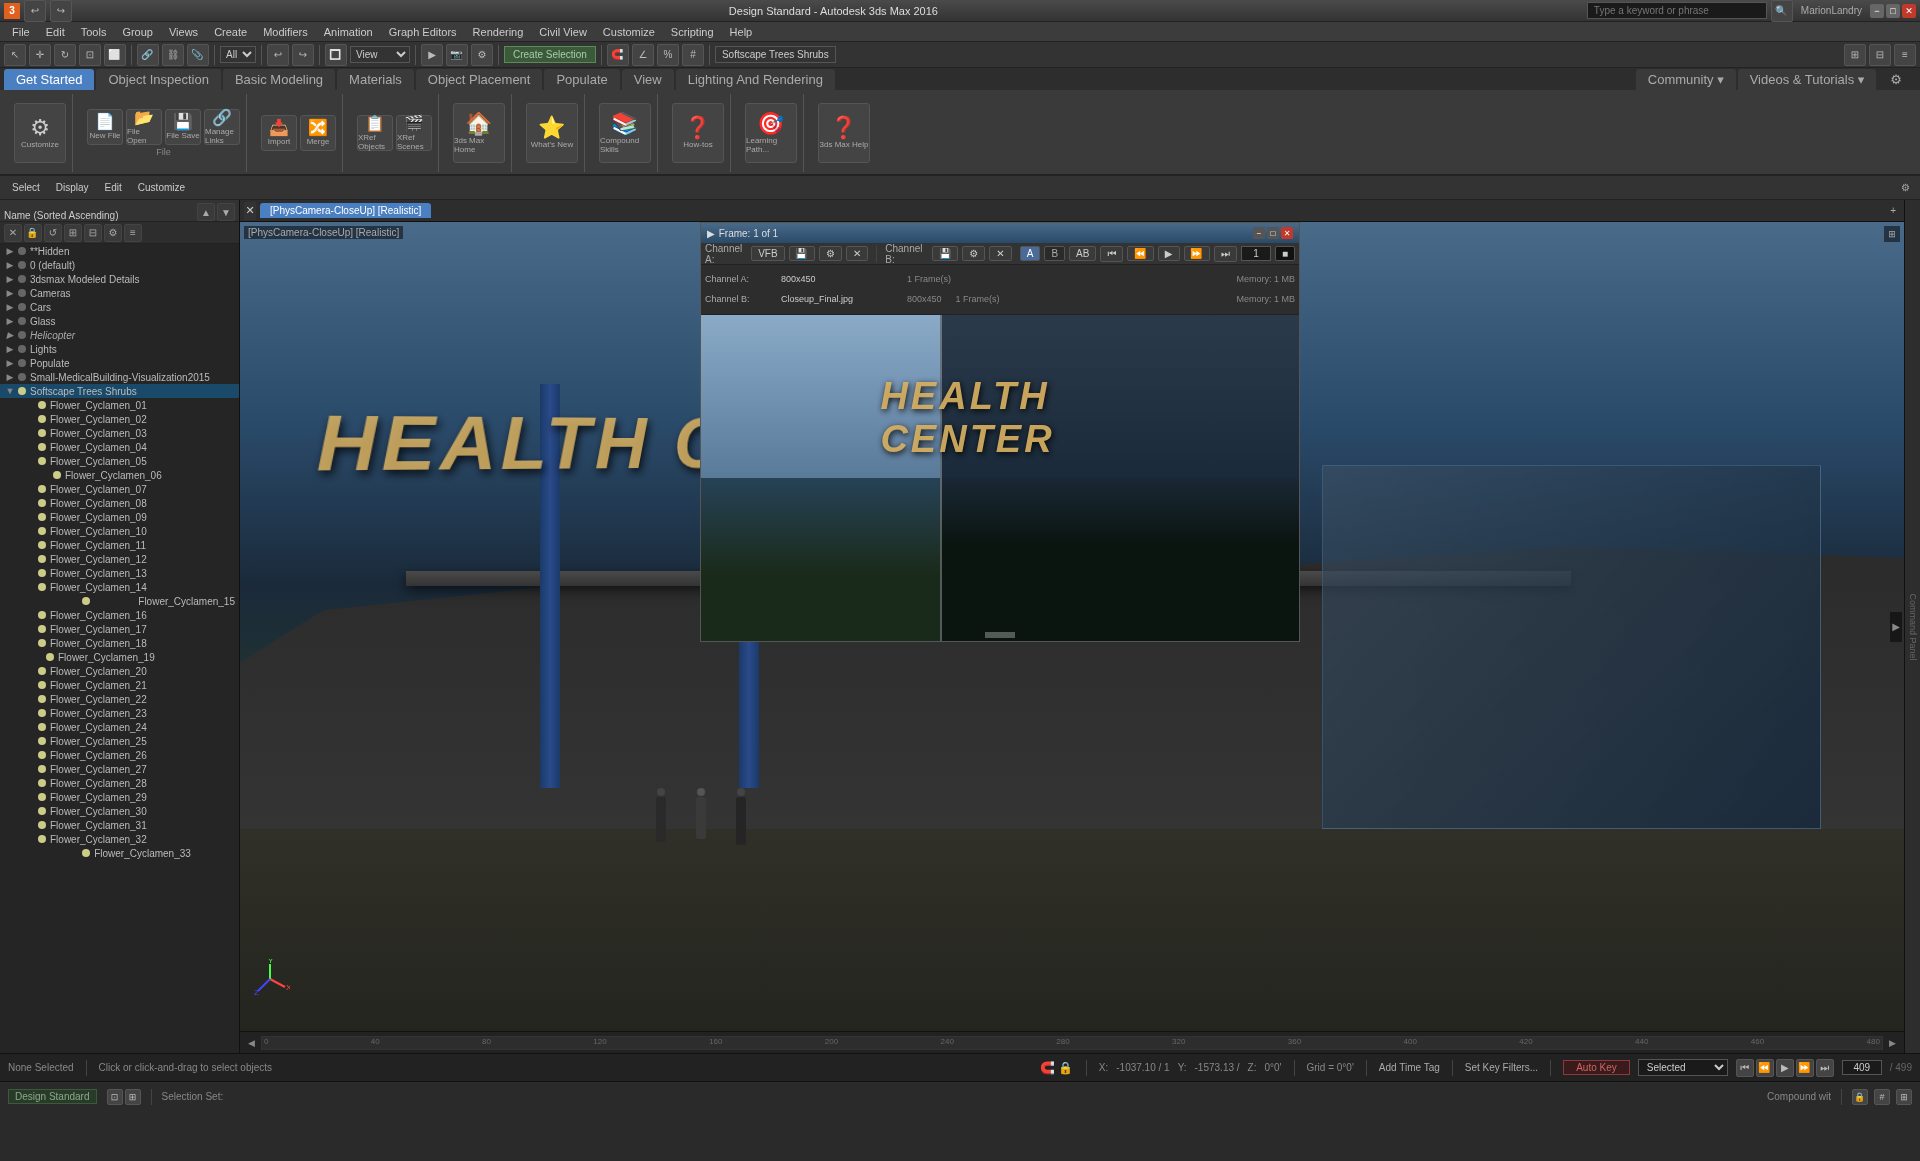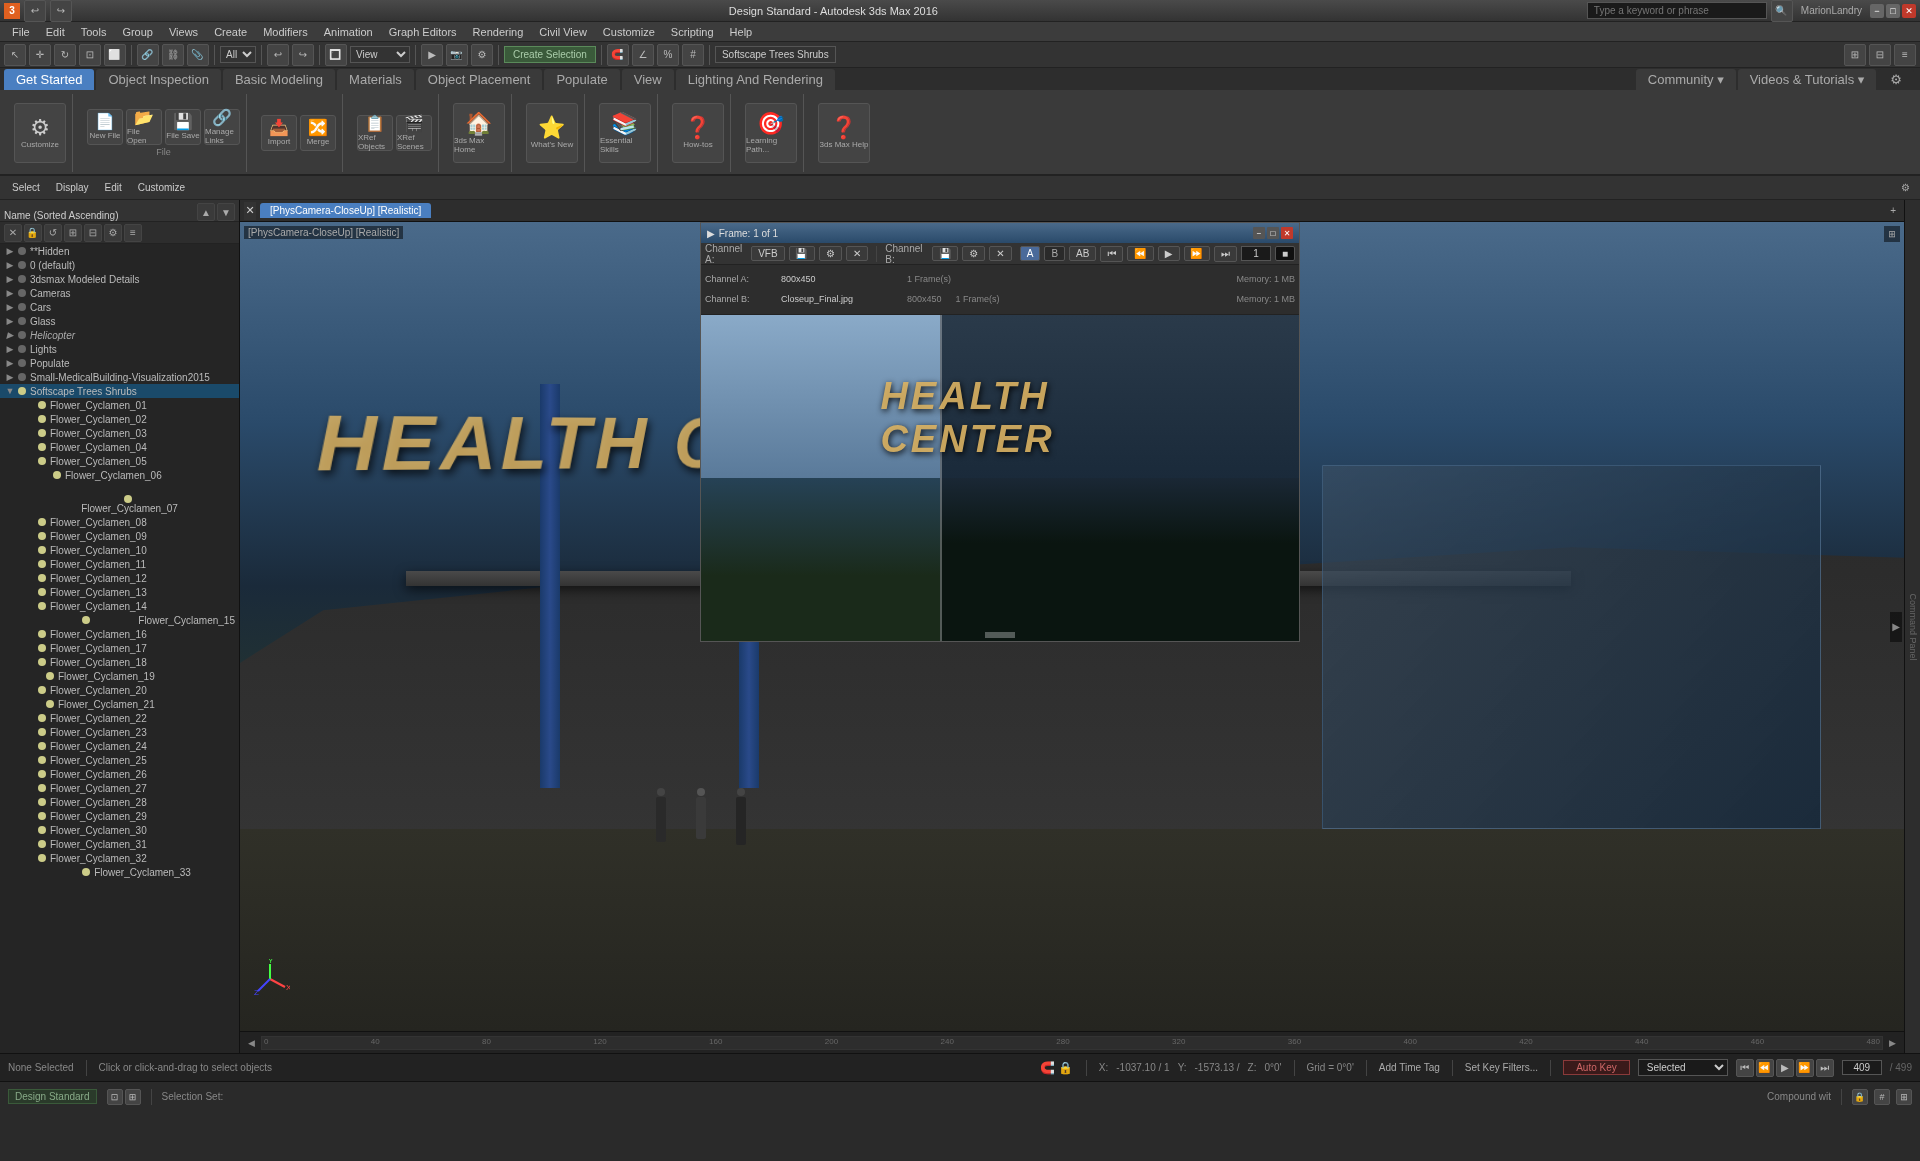--- a/index.html
+++ b/index.html
@@ -698,21 +698,21 @@
           <span class="r-btn-icon">⭐</span>
           <span class="r-btn-label">What's New</span>
         </div>
       </div>
     </div>
 
     <div class="ribbon-group">
       <div class="ribbon-btns">
         <div class="r-btn-lg">
           <span class="r-btn-icon">📚</span>
-          <span class="r-btn-label">Essential Skills</span>
+          <span class="r-btn-label">Compound Skills</span>
         </div>
       </div>
     </div>
 
     <div class="ribbon-group">
       <div class="ribbon-btns">
         <div class="r-btn-lg">
           <span class="r-btn-icon">❓</span>
           <span class="r-btn-label">How-tos</span>
         </div>
@@ -849,21 +849,21 @@
           <div class="tree-item" style="padding-left: 24px;">
         <span class="tree-expand" style="visibility:hidden;">▶</span>
         <span class="dot-icon dot-yellow"></span>
         <span>Flower_Cyclamen_05</span>
       </div>
           <div class="tree-item" style="padding-left: 39px;">
         <span class="tree-expand" style="visibility:hidden;">▶</span>
         <span class="dot-icon dot-yellow"></span>
         <span>Flower_Cyclamen_06</span>
       </div>
-          <div class="tree-item" style="padding-left: 24px; flex-direction: column;">
+          <div class="tree-item" style="padding-left: 24px;">
         <span class="tree-expand" style="visibility:hidden;">▶</span>
         <span class="dot-icon dot-yellow"></span>
         <span>Flower_Cyclamen_07</span>
       </div>
           <div class="tree-item" style="padding-left: 24px;">
         <span class="tree-expand" style="visibility:hidden;">▶</span>
         <span class="dot-icon dot-yellow"></span>
         <span>Flower_Cyclamen_08</span>
       </div>
           <div class="tree-item" style="padding-left: 24px;">
@@ -919,21 +919,21 @@
           <div class="tree-item" style="padding-left: 32px;">
         <span class="tree-expand" style="visibility:hidden;">▶</span>
         <span class="dot-icon dot-yellow"></span>
         <span>Flower_Cyclamen_19</span>
       </div>
           <div class="tree-item" style="padding-left: 24px;">
         <span class="tree-expand" style="visibility:hidden;">▶</span>
         <span class="dot-icon dot-yellow"></span>
         <span>Flower_Cyclamen_20</span>
       </div>
-          <div class="tree-item" style="padding-left: 32px;">
+          <div class="tree-item" style="padding-left: 24px;">
         <span class="tree-expand" style="visibility:hidden;">▶</span>
         <span class="dot-icon dot-yellow"></span>
         <span>Flower_Cyclamen_21</span>
       </div>
           <div class="tree-item" style="padding-left: 24px;">
         <span class="tree-expand" style="visibility:hidden;">▶</span>
         <span class="dot-icon dot-yellow"></span>
         <span>Flower_Cyclamen_22</span>
       </div>
           <div class="tree-item" style="padding-left: 24px;">

